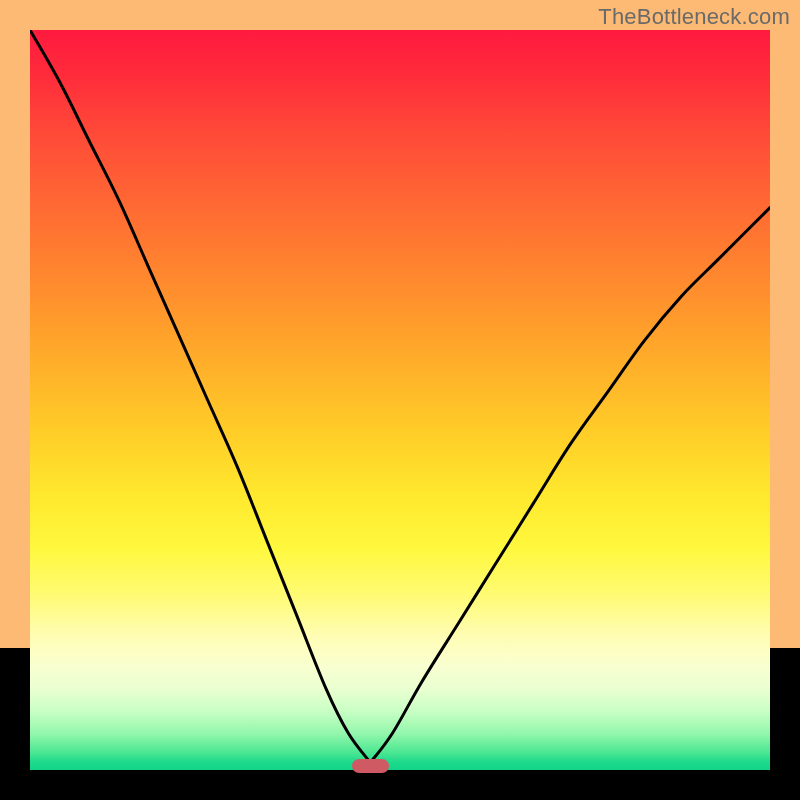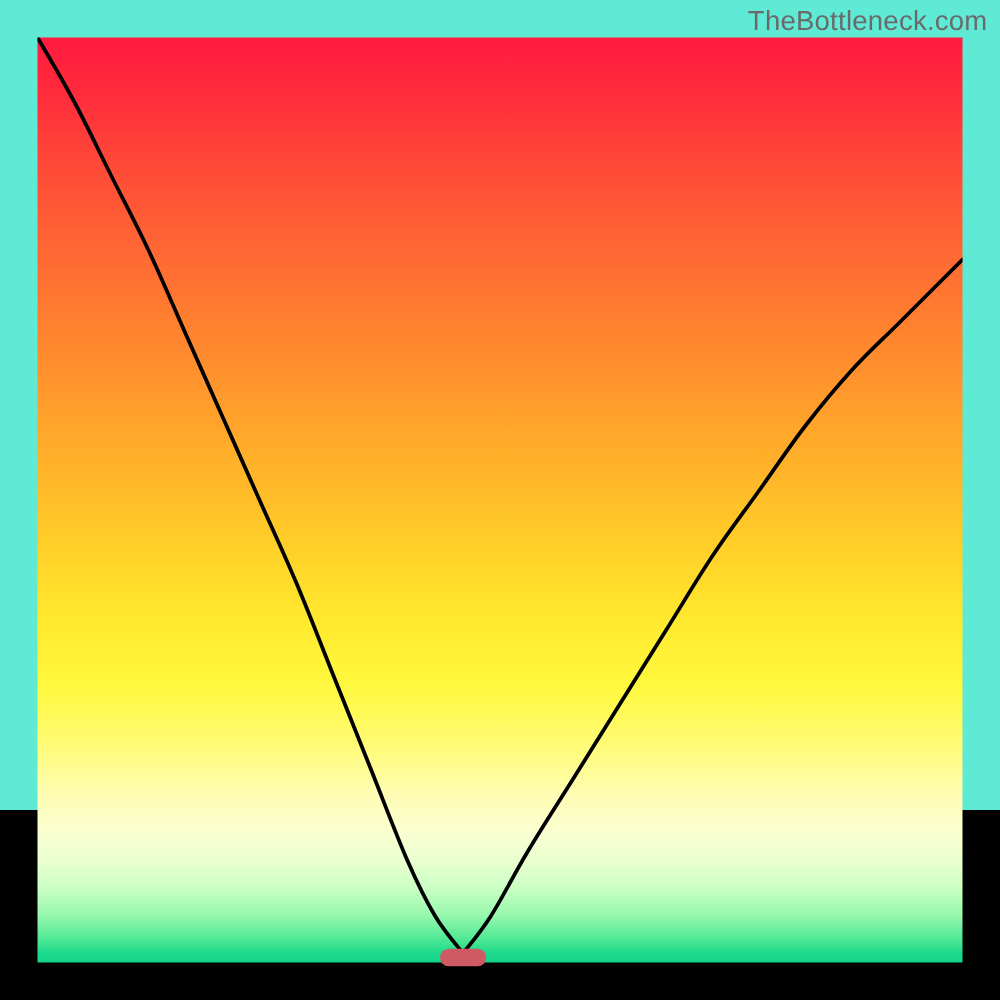--- a/index.html
+++ b/index.html
@@ -10,21 +10,21 @@
     background: #000;
     overflow: hidden;
     font-family: Arial, Helvetica, sans-serif;
   }
   .frame {
     position: absolute;
     left: 0;
     top: 0;
     width: 800px;
     height: 648px;
-    background: #5eead4;
+    background: #fdba74;
   }
   .plot {
     position: absolute;
     left: 30px;
     top: 30px;
     width: 740px;
     height: 740px;
   }
   .gradient {
     position: absolute;

